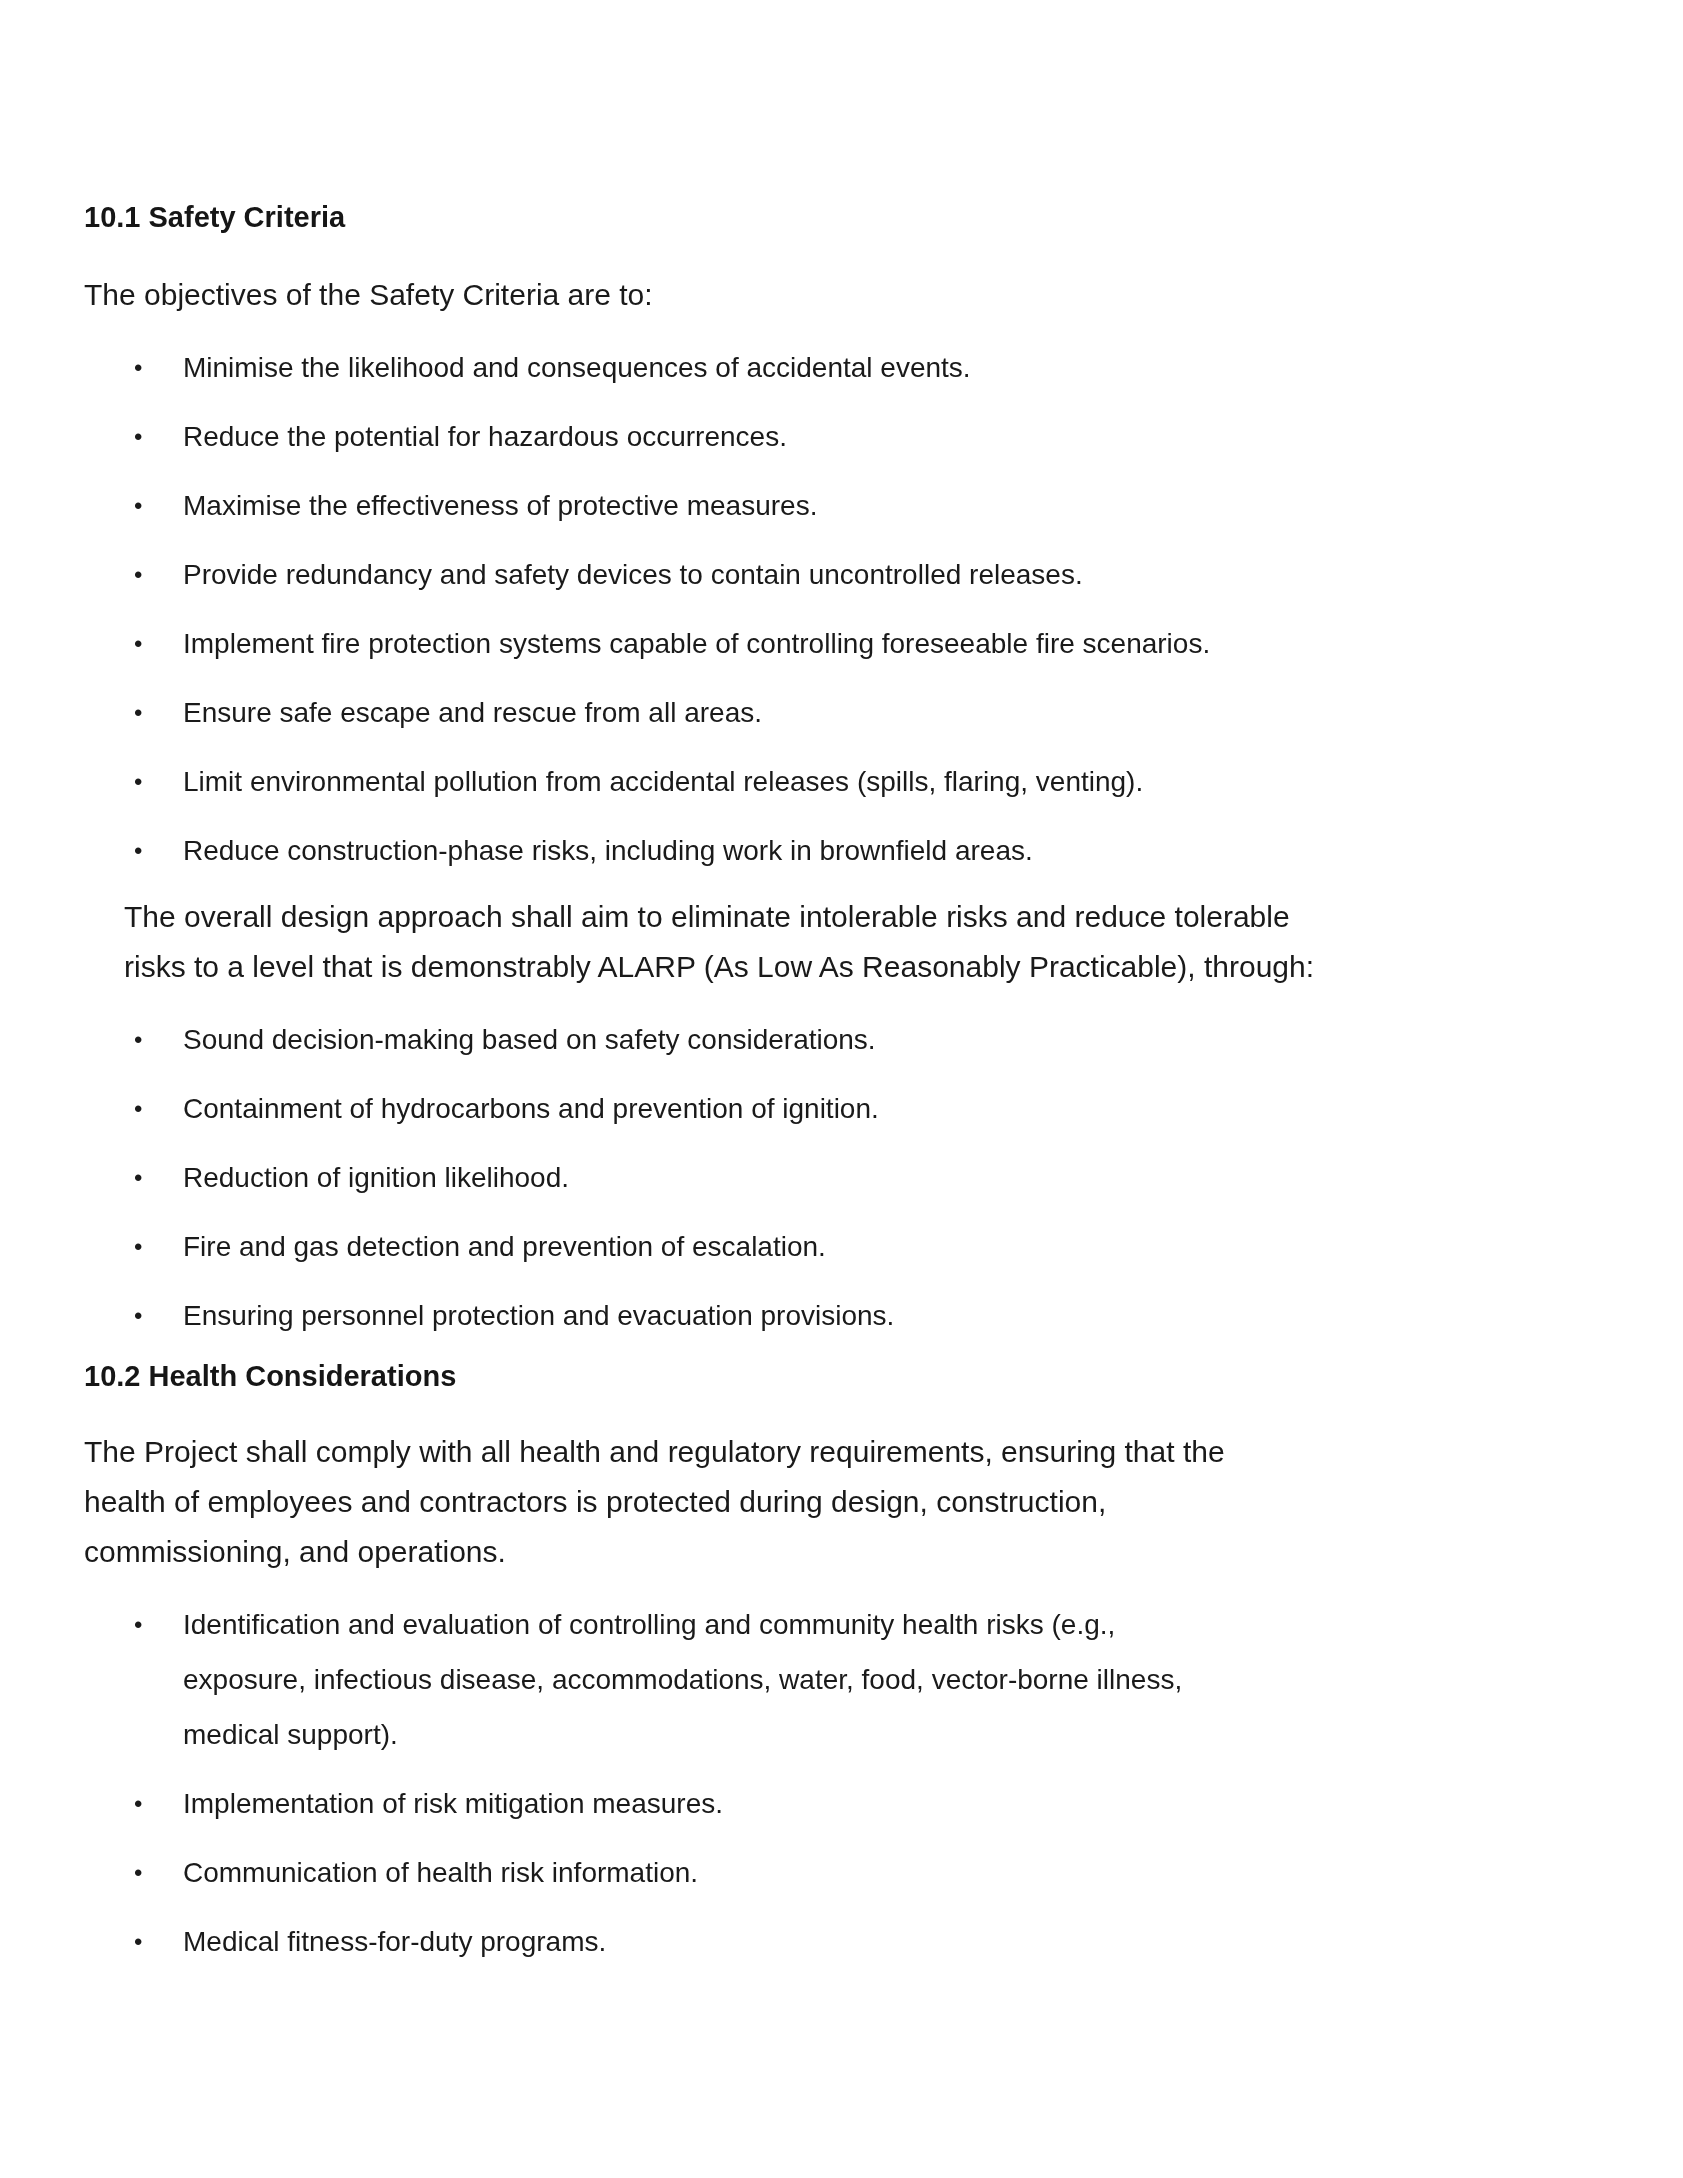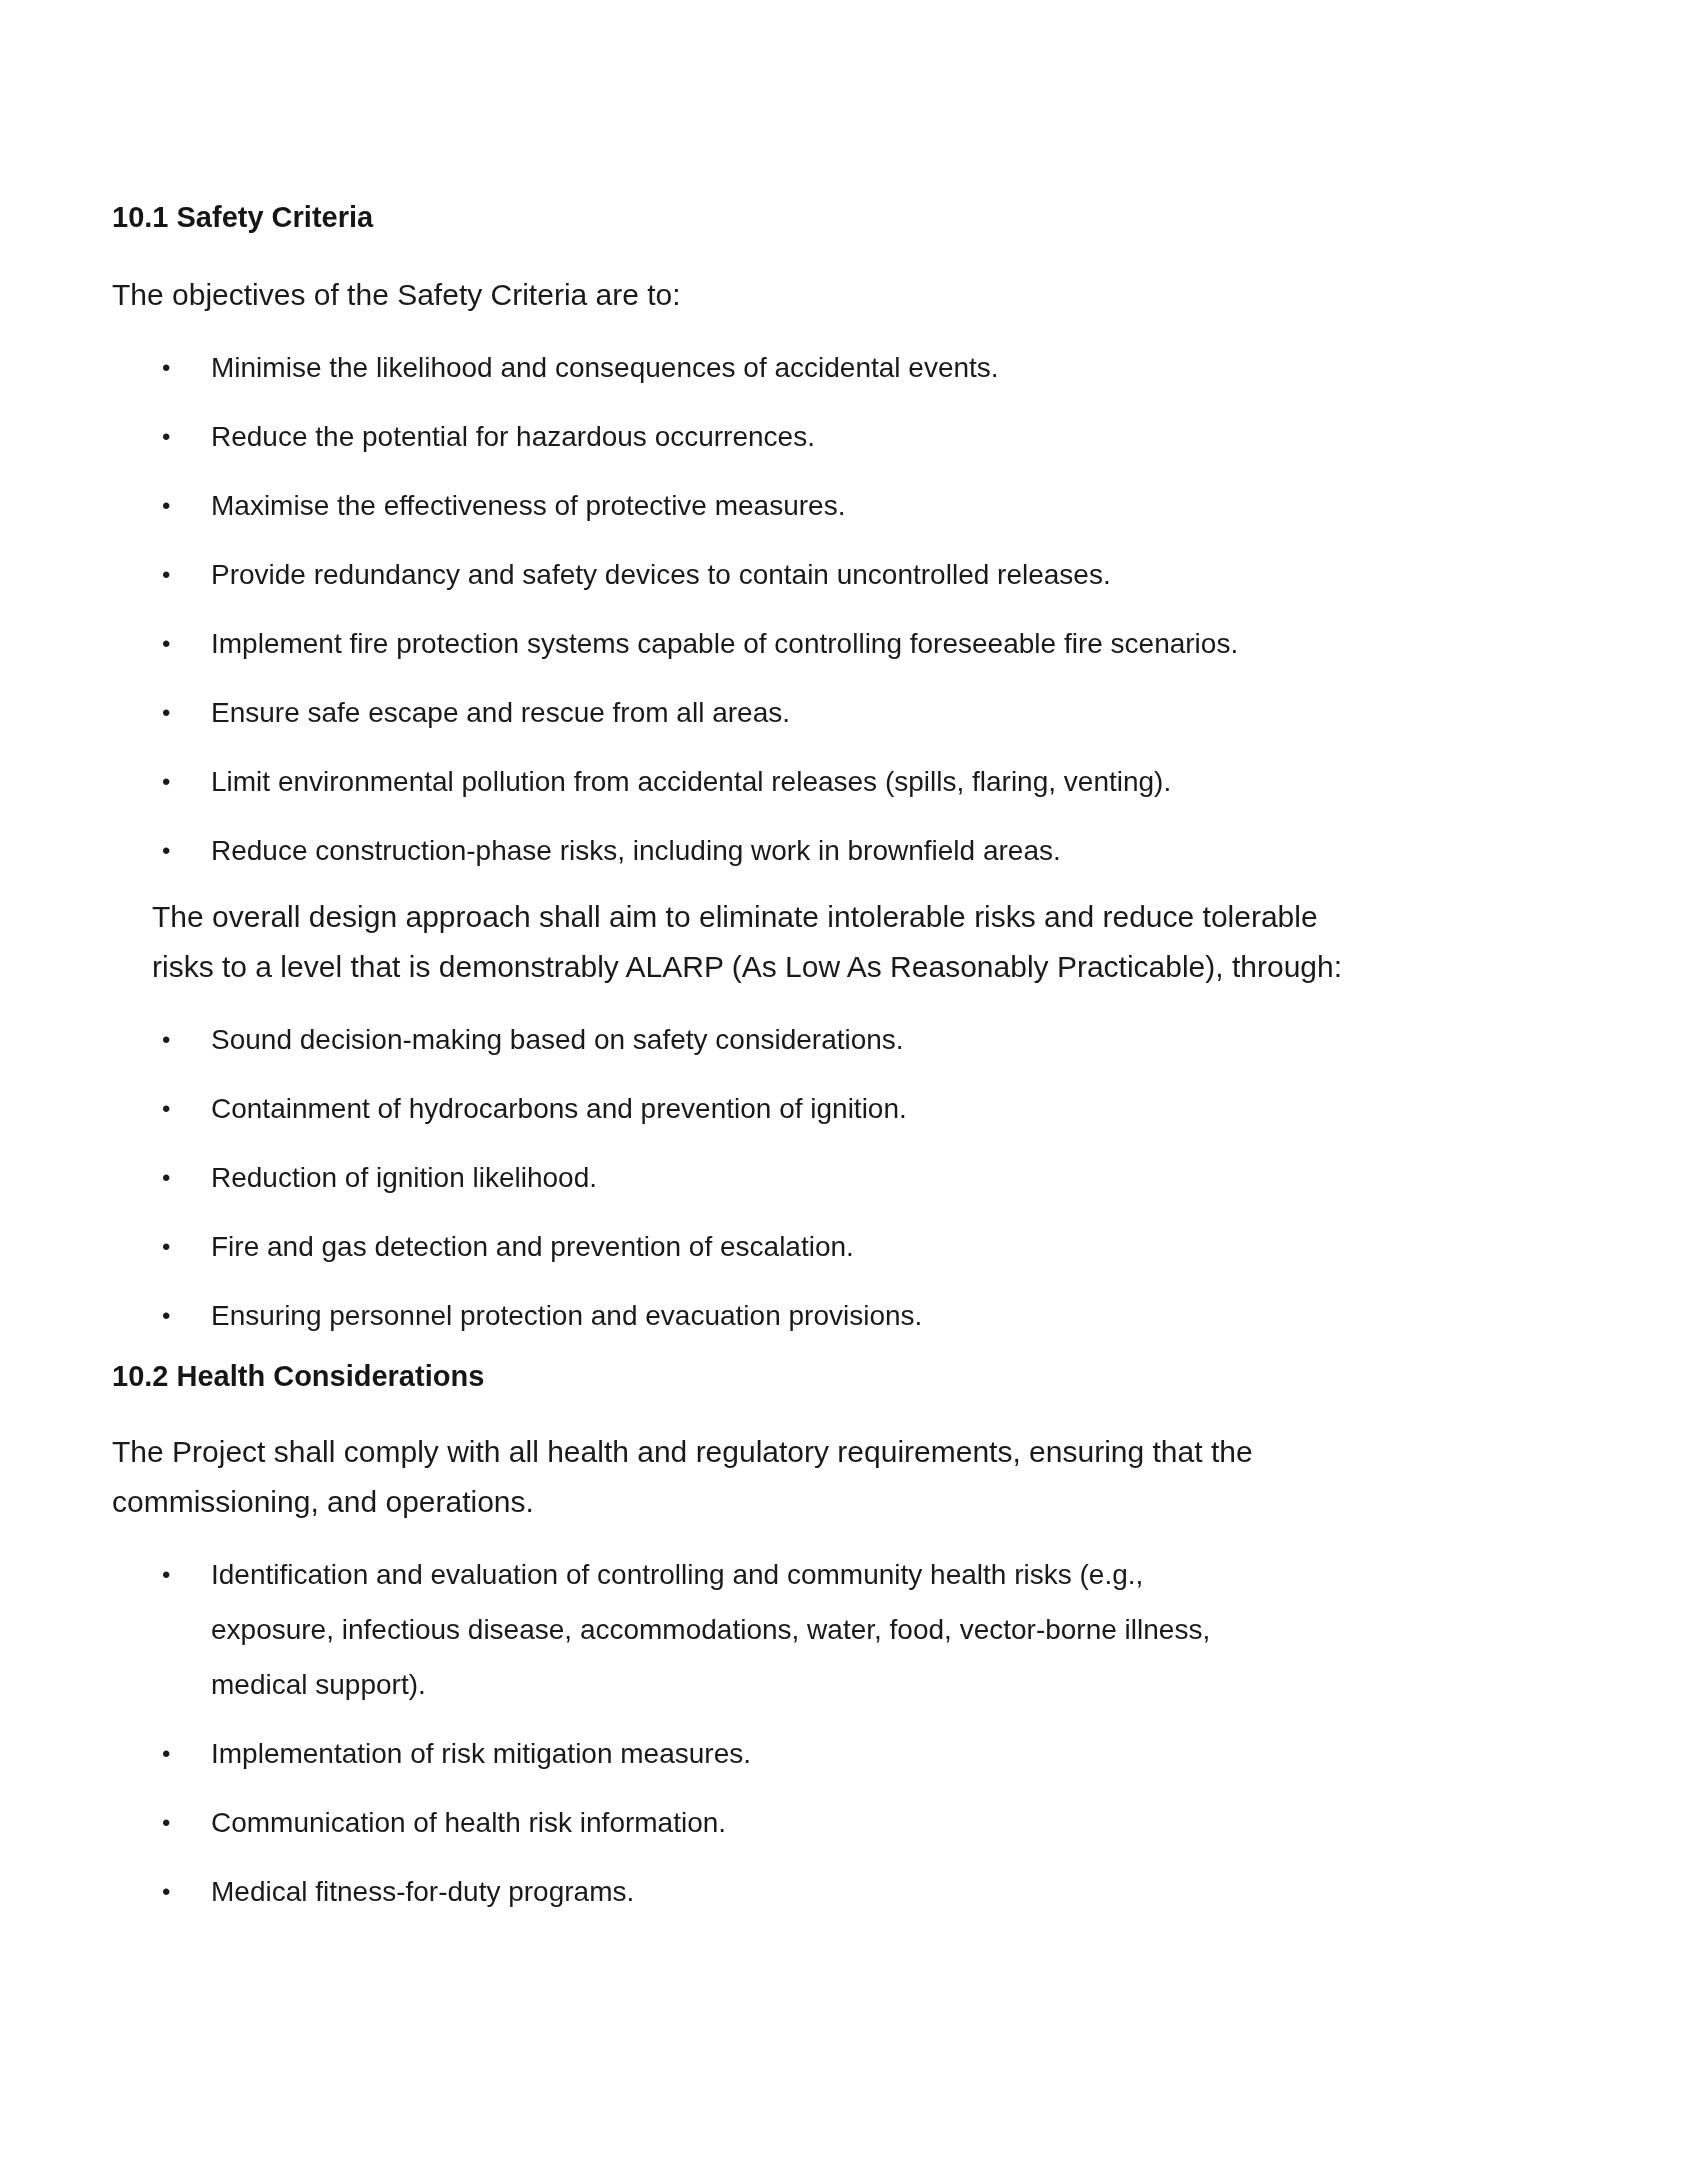--- a/index.html
+++ b/index.html
@@ -11,21 +11,21 @@
     width: 1683px;
     height: 2178px;
     font-family: "Liberation Sans", sans-serif;
     color: #1a1a1a;
     overflow: hidden;
   }
   .page {
     box-sizing: border-box;
     width: 1683px;
     height: 2178px;
-    padding: 198px 198px 0 112px;
+    padding: 198px 198px 0 84px;
     background: #ffffff;
   }
   .heading {
     font-size: 29px;
     font-weight: 700;
     line-height: 38px;
     margin: 0;
     color: #161616;
   }
   .heading.second {
@@ -138,20 +138,21 @@
     <li>
         <span class="dot">•</span>
         <span class="txt">Ensuring personnel protection and evacuation provisions.</span>
       </li>
   </ul>
 
   <h2 class="heading second">10.2 Health Considerations</h2>
 
   <p class="para health">
       <span class="pline"><span>The Project shall comply with all </span><strong>health and regulatory requirements</strong><span>, ensuring that the</span></span>
+      <span class="pline"><span>health of employees and contractors is protected during design, construction,</span></span>
       <span class="pline"><span>commissioning, and operations.</span></span>
     </p>
 
 
   <ul class="blist">
     <li>
         <span class="dot">•</span>
         <span class="txt">
           <span class="iline">Identification and evaluation of controlling and community health risks (e.g.,</span>
           <span class="iline">exposure, infectious disease, accommodations, water, food, vector-borne illness,</span>

